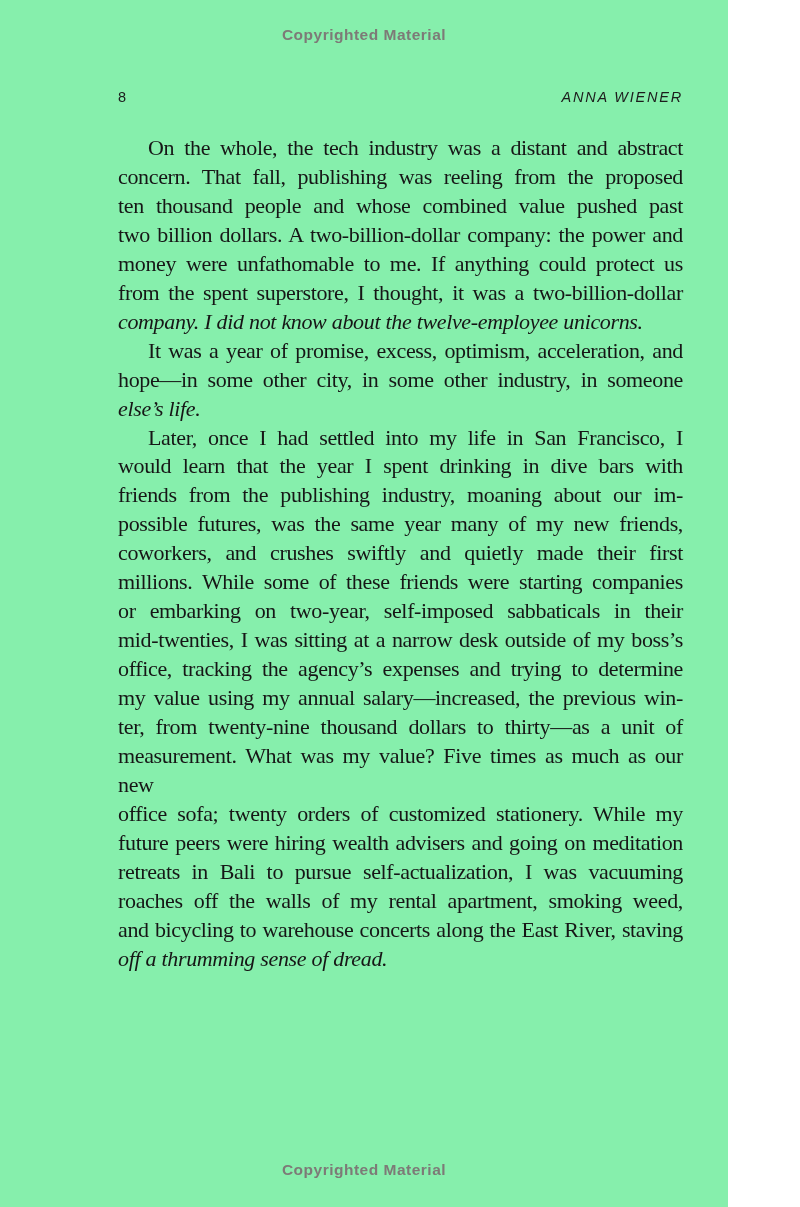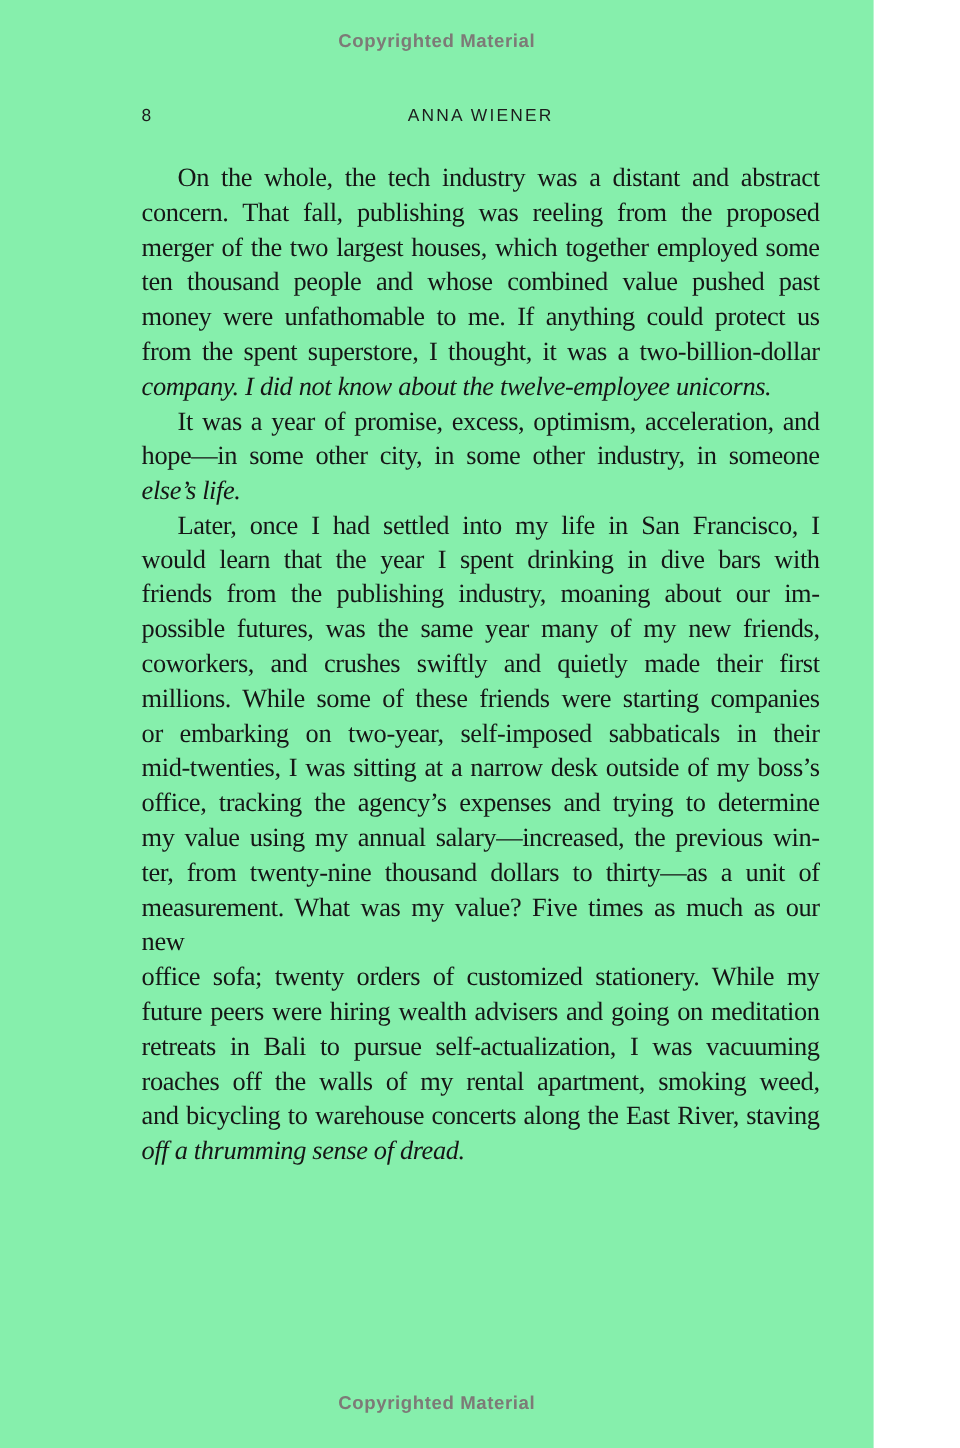--- a/index.html
+++ b/index.html
@@ -39,22 +39,23 @@
     position: absolute;
     left: 0;
     top: 0;
     letter-spacing: 0.5px;
   }
   .running-title {
     position: absolute;
     left: 0;
     right: 0;
     top: 0;
-    text-align: center;
+    text-align: right;
     letter-spacing: 1.8px;
+    font-style: italic;
   }
   .body-text {
     position: absolute;
     top: 134px;
     left: 118px;
     width: 565px;
     font-size: 22px;
     letter-spacing: -0.35px;
     word-spacing: 0.2px;
     line-height: 28.95px;
@@ -77,22 +78,22 @@
 
   <div class="running-header">
     <span class="page-number">8</span>
     <span class="running-title">ANNA WIENER</span>
   </div>
 
   <div class="body-text">
       <div class="paragraph">
         <div class="text-line first">On the whole, the tech industry was a distant and abstract</div>
         <div class="text-line">concern. That fall, publishing was reeling from the proposed</div>
-        <div class="text-line">merger of the two largest houses, which together employed some</div>
         <div class="text-line">ten thousand people and whose combined value pushed past</div>
+        <div class="text-line">two billion dollars. A two-billion-dollar company: the power and</div>
         <div class="text-line">money were unfathomable to me. If anything could protect us</div>
         <div class="text-line">from the spent superstore, I thought, it was a two-billion-dollar</div>
         <div class="text-line last">company. I did not know about the twelve-employee unicorns.</div>
       </div>
       <div class="paragraph">
         <div class="text-line first">It was a year of promise, excess, optimism, acceleration, and</div>
         <div class="text-line">hope—in some other city, in some other industry, in someone</div>
         <div class="text-line last">else’s life.</div>
       </div>
       <div class="paragraph">

